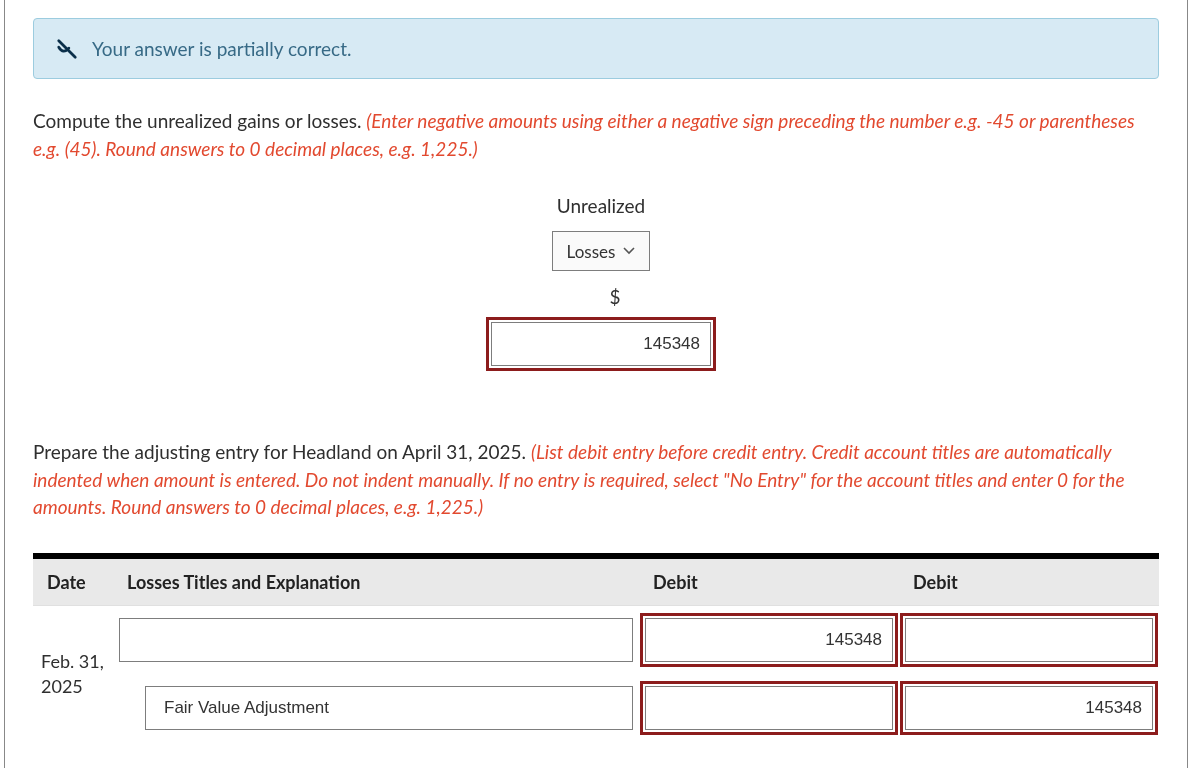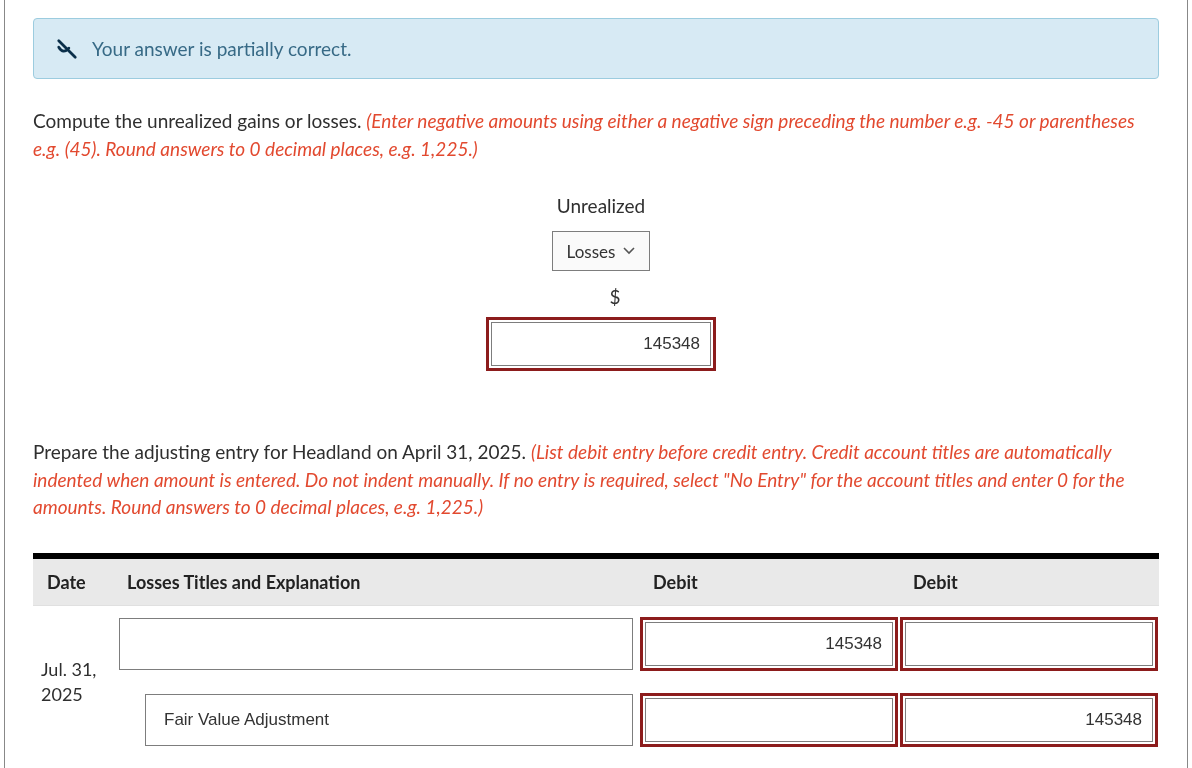--- a/index.html
+++ b/index.html
@@ -86,21 +86,21 @@
     font-size: 17px;
     color: #333;
     text-align: right;
     border: 1px solid #7d7d7d;
     outline: 3px solid #8c1c1c;
     outline-offset: 2px;
     width: 220px;
     background: #fff;
   }
   .input-plain {
-    height: 52px;
+    height: 44px;
     padding: 4px 14px;
     font-size: 17px;
     color: #333;
     border: 1px solid #7d7d7d;
     background: #fff;
     width: 100%;
   }
   .je-table {
     width: 100%;
     border-collapse: collapse;
@@ -184,21 +184,21 @@
     <thead>
       <tr>
         <th>Date</th>
         <th class="col-acct">Losses Titles and Explanation</th>
         <th class="center col-num">Debit</th>
         <th class="center col-num">Debit</th>
       </tr>
     </thead>
     <tbody>
       <tr>
-        <td class="date-cell" rowspan="2">Jul. 31, 2025</td>
+        <td class="date-cell" rowspan="2">Feb. 31, 2025</td>
         <td class="col-acct">
           <input class="input-plain" value="" style="">
         </td>
         <td class="col-num">
           <input class="input-outlined-cell" value="145348" style="">
         </td>
         <td class="col-num right-pad">
           <input class="input-outlined-cell" value="" style="">
         </td>
       </tr>

